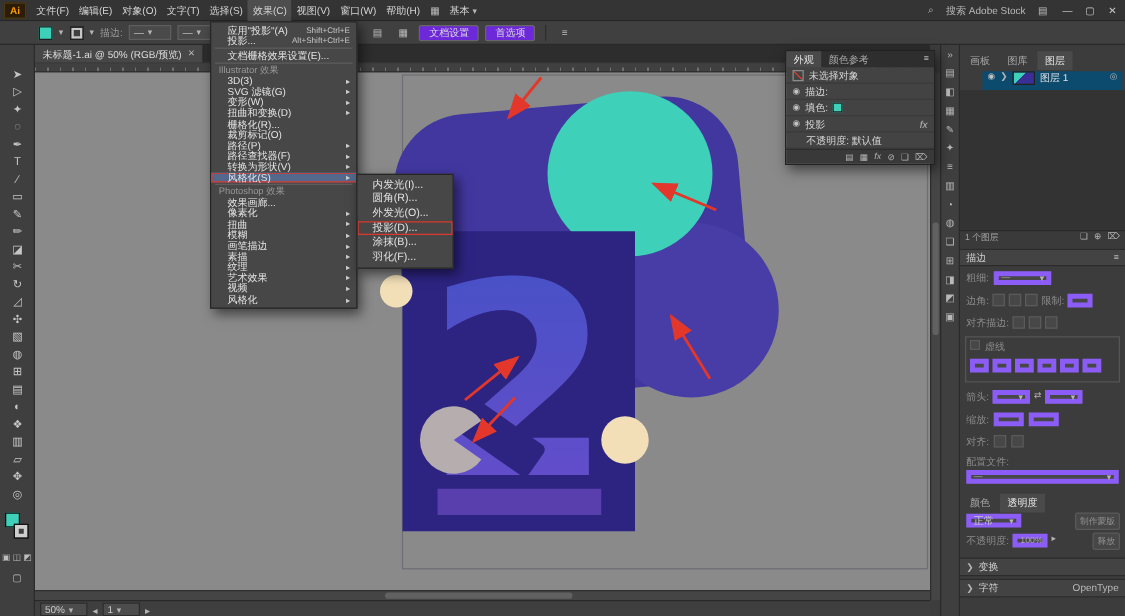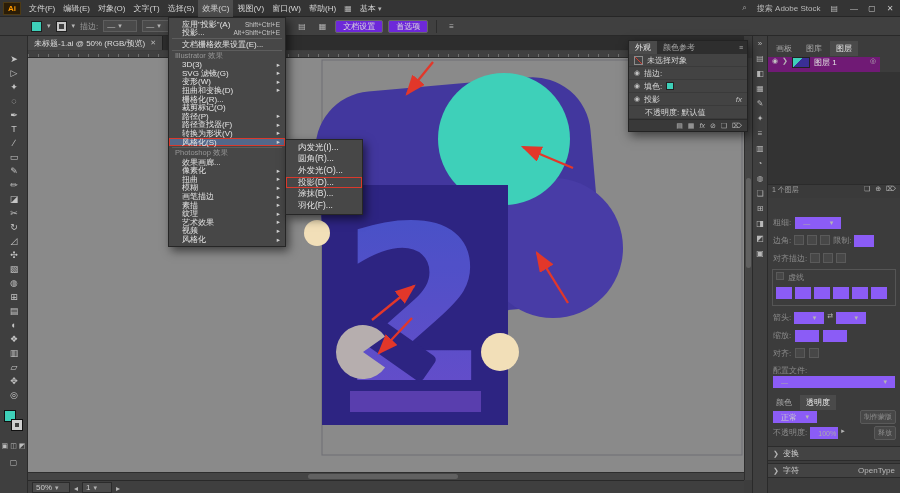--- a/index.html
+++ b/index.html
@@ -58,21 +58,21 @@
   .navb{color:#b5b5b5;font-size:8px}
 
   
   #dockstrip{left:752px;top:36px;width:16px;height:457px;background:#3f3f3f;border-left:1px solid #2a2a2a;border-right:1px solid #2a2a2a;text-align:center}
   .dicon{height:15px;line-height:15px;font-size:8px;color:#b8b8b8}
   #dock{left:768px;top:36px;width:132px;height:457px;background:#3c3c3c}
   .ptab{padding:2px 6px;font-size:8px;color:#a8a8a8}
   .ptab.on{background:#4a4a4a;color:#e8e8e8}
   .lbl{font-size:8px;color:#999}
   .g{color:#8b8b8b}
-  .fld{background:#474747;border:6px solid #8b5cf6;color:#aaa;font-size:7px;height:11px;display:flex;align-items:center;padding:0 2px;gap:2px}
+  .fld{background:#474747;border:4px solid #8b5cf6;color:#aaa;font-size:7px;height:11px;display:flex;align-items:center;padding:0 2px;gap:2px}
   .mini{width:10px;height:10px;background:#474747;border:1px solid #5a5a5a}
   .hdrbar{background:#434343;border-top:1px solid #2b2b2b;border-bottom:1px solid #2b2b2b;display:flex;align-items:center;gap:4px;padding:0 5px;font-size:8px;color:#cfcfcf}
   .gbtn{background:#474747;border:1px solid #5a5a5a;color:#8f8f8f;font-size:7px;padding:1px 3px;border-radius:2px}
 
   
   #appearance{left:628px;top:40px;width:120px;z-index:30;box-shadow:2px 4px 10px rgba(0,0,0,.55);border:1px solid #232323}
   #ap-tabs{height:13px;background:#2e2e2e;display:flex;align-items:center;font-size:8px}
   #ap-tabs .ptab{padding:1px 6px}
   #ap-body{background:#434343}
   .aprow{display:flex;align-items:center;gap:4px;height:13px;padding:0 5px;font-size:8px;color:#d6d6d6;border-bottom:1px solid #3a3a3a}
@@ -267,35 +267,39 @@
     <div class="dicon">◩</div>
     <div class="dicon">▣</div>
   </div>
 
   <div id="dock" class="abs">
     <div class="abs fx" style="left:2px;top:5px;gap:2px">
       <span class="ptab">画板</span>
       <span class="ptab">图库</span>
       <span class="ptab on">图层</span>
     </div>
-    <div class="abs fx" style="left:0;top:21px;width:112px;height:15px;background:#701a75;gap:4px;padding:0 4px">
+    <div class="abs fx" style="left:18px;top:21px;width:112px;height:15px;background:#0c4a6e;gap:4px;padding:0 4px">
       <span class="eye">◉</span>
       <span class="dd">❯</span>
       <span style="width:18px;height:11px;border:1px solid #222;background:linear-gradient(135deg,#3ed0b9 0 40%,#3a2f96 40%)"></span>
       <span style="font-size:8px;color:#e2e2e2">图层 1</span>
       <span class="dd" style="margin-left:auto">◎</span>
     </div>
     <div class="abs" style="left:0;top:36px;width:132px;height:112px;background:#333"></div>
     <div class="abs fx" style="left:0;top:148px;width:132px;height:14px;background:#3a3a3a;border-top:1px solid #2b2b2b;padding:0 4px;gap:5px">
       <span style="font-size:7px;color:#a2a2a2">1 个图层</span>
       <span class="dd" style="margin-left:auto">❏</span>
       <span class="dd">⊕</span>
       <span class="dd">⌦</span>
     </div>
 
+    <div class="abs hdrbar" style="left:0;top:163px;width:132px;height:14px">
+      <span>描边</span>
+      <span class="dd" style="margin-left:auto">≡</span>
+    </div>
     <div class="abs fx" style="left:5px;top:181px;gap:4px">
       <span class="lbl g">粗细:</span>
       <span class="fld" style="width:46px">
           <span>—</span>
           <span class="dd" style="margin-left:auto">▾</span>
         </span>
     </div>
     <div class="abs fx" style="left:5px;top:199px;gap:3px">
       <span class="lbl g">边角:</span>
       <span class="mini"></span>

